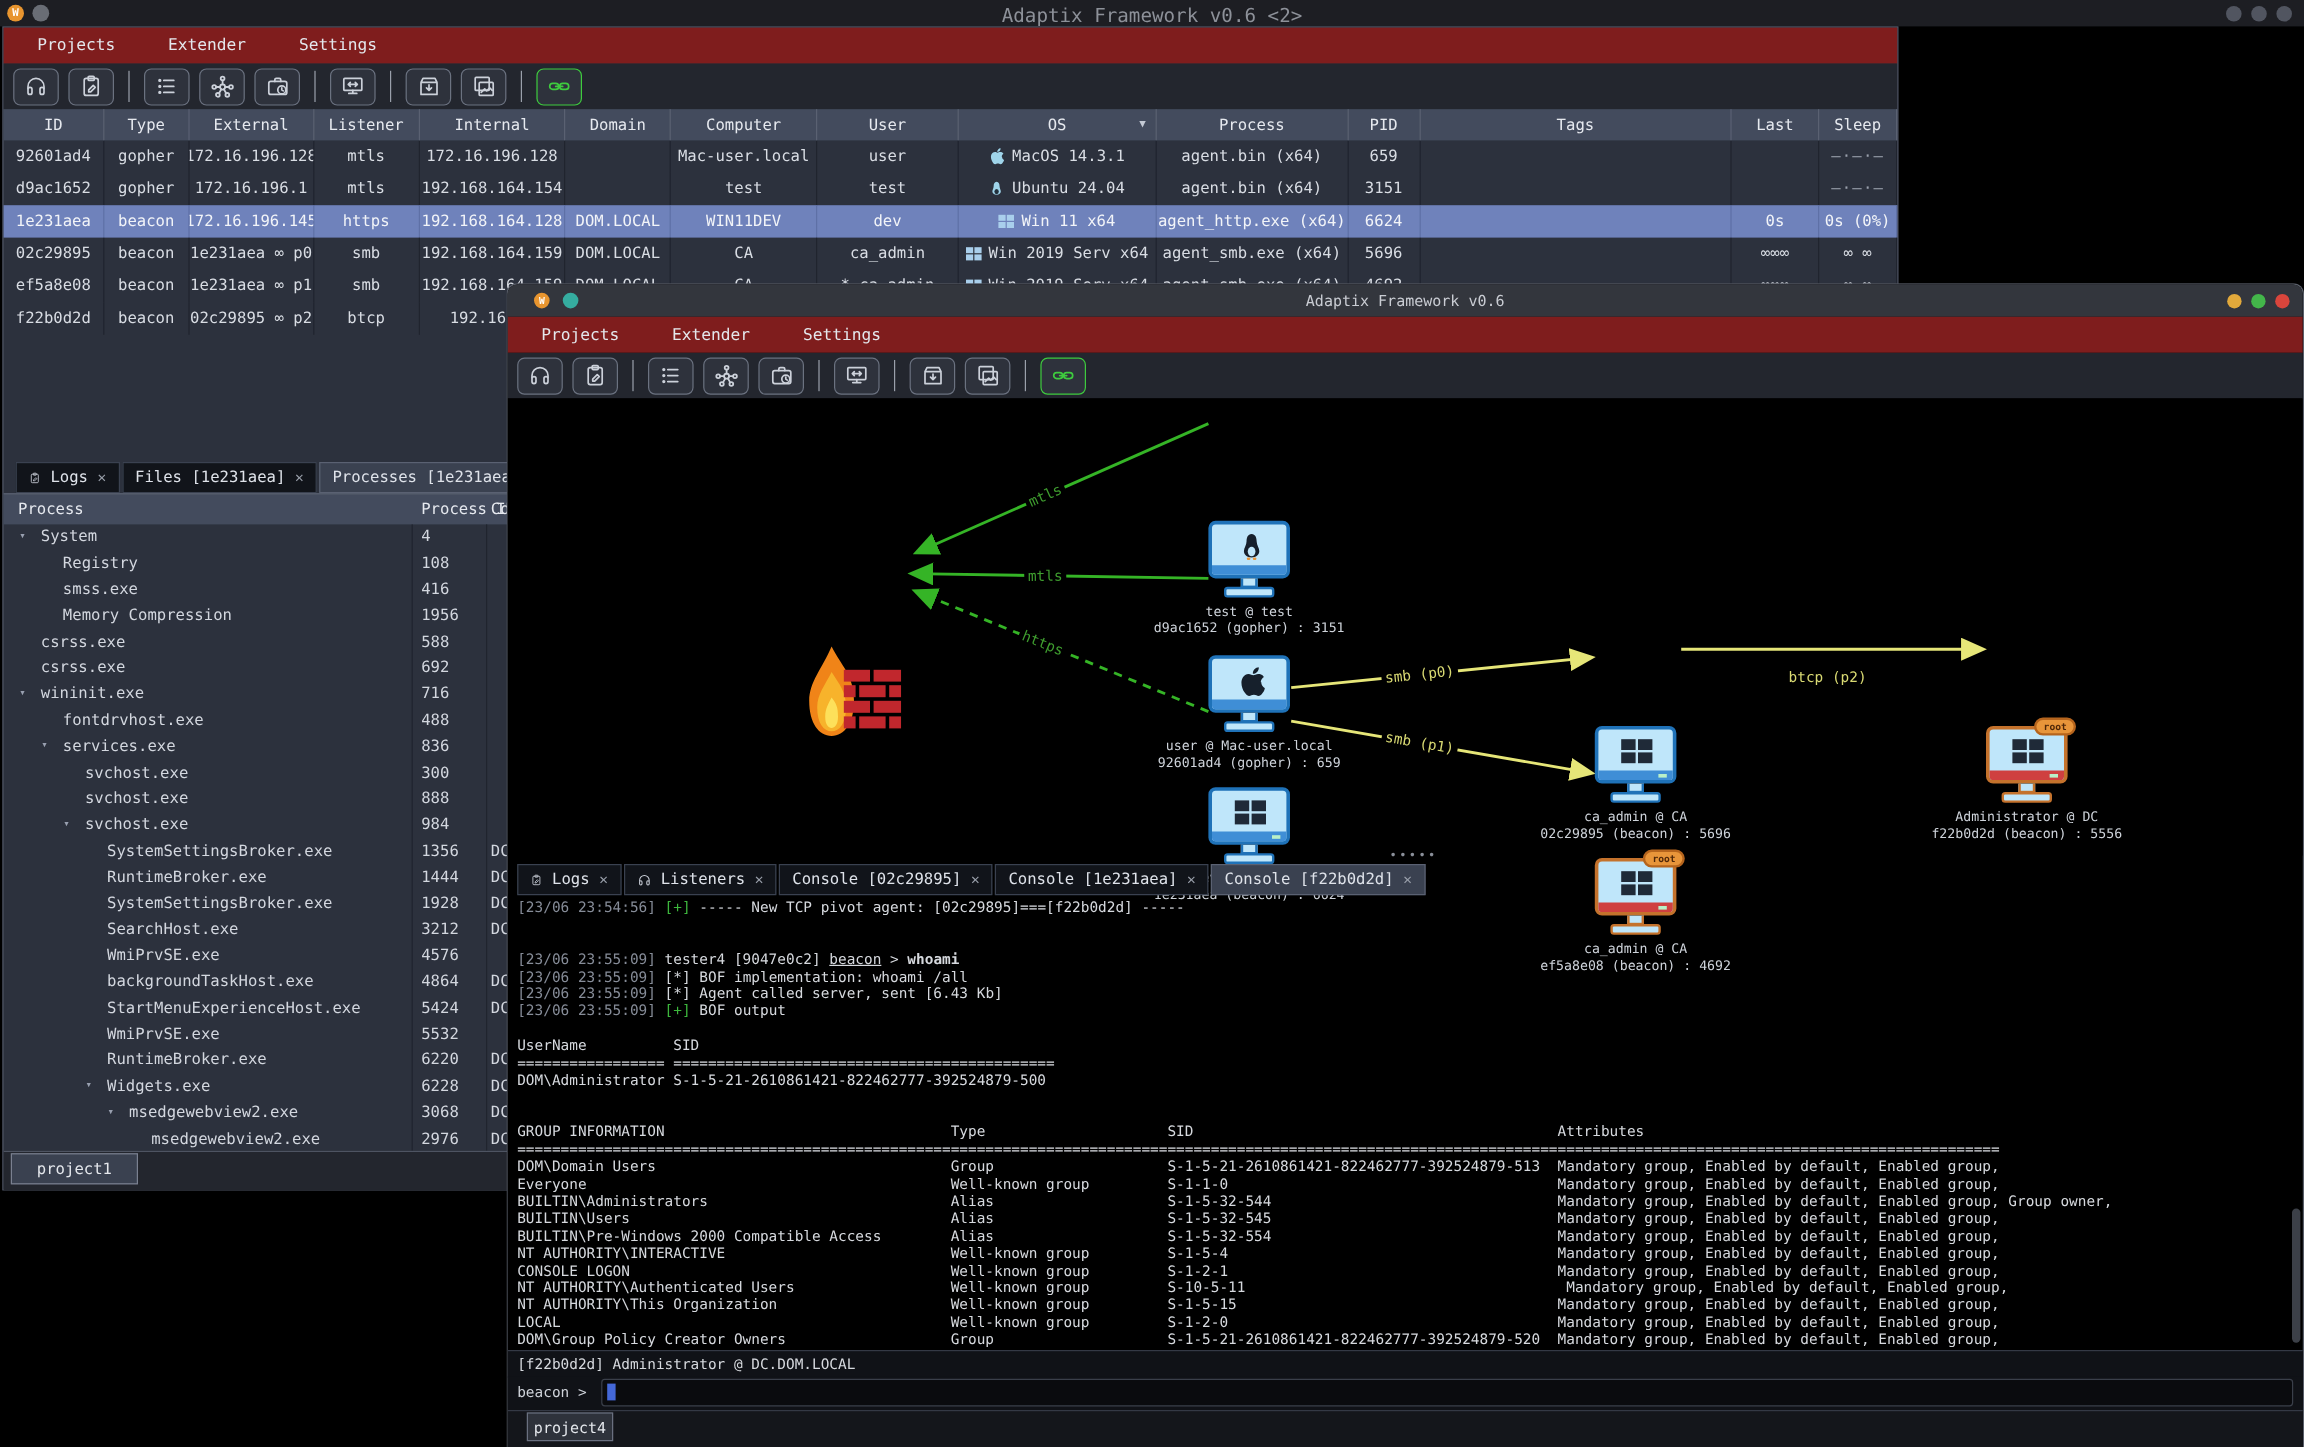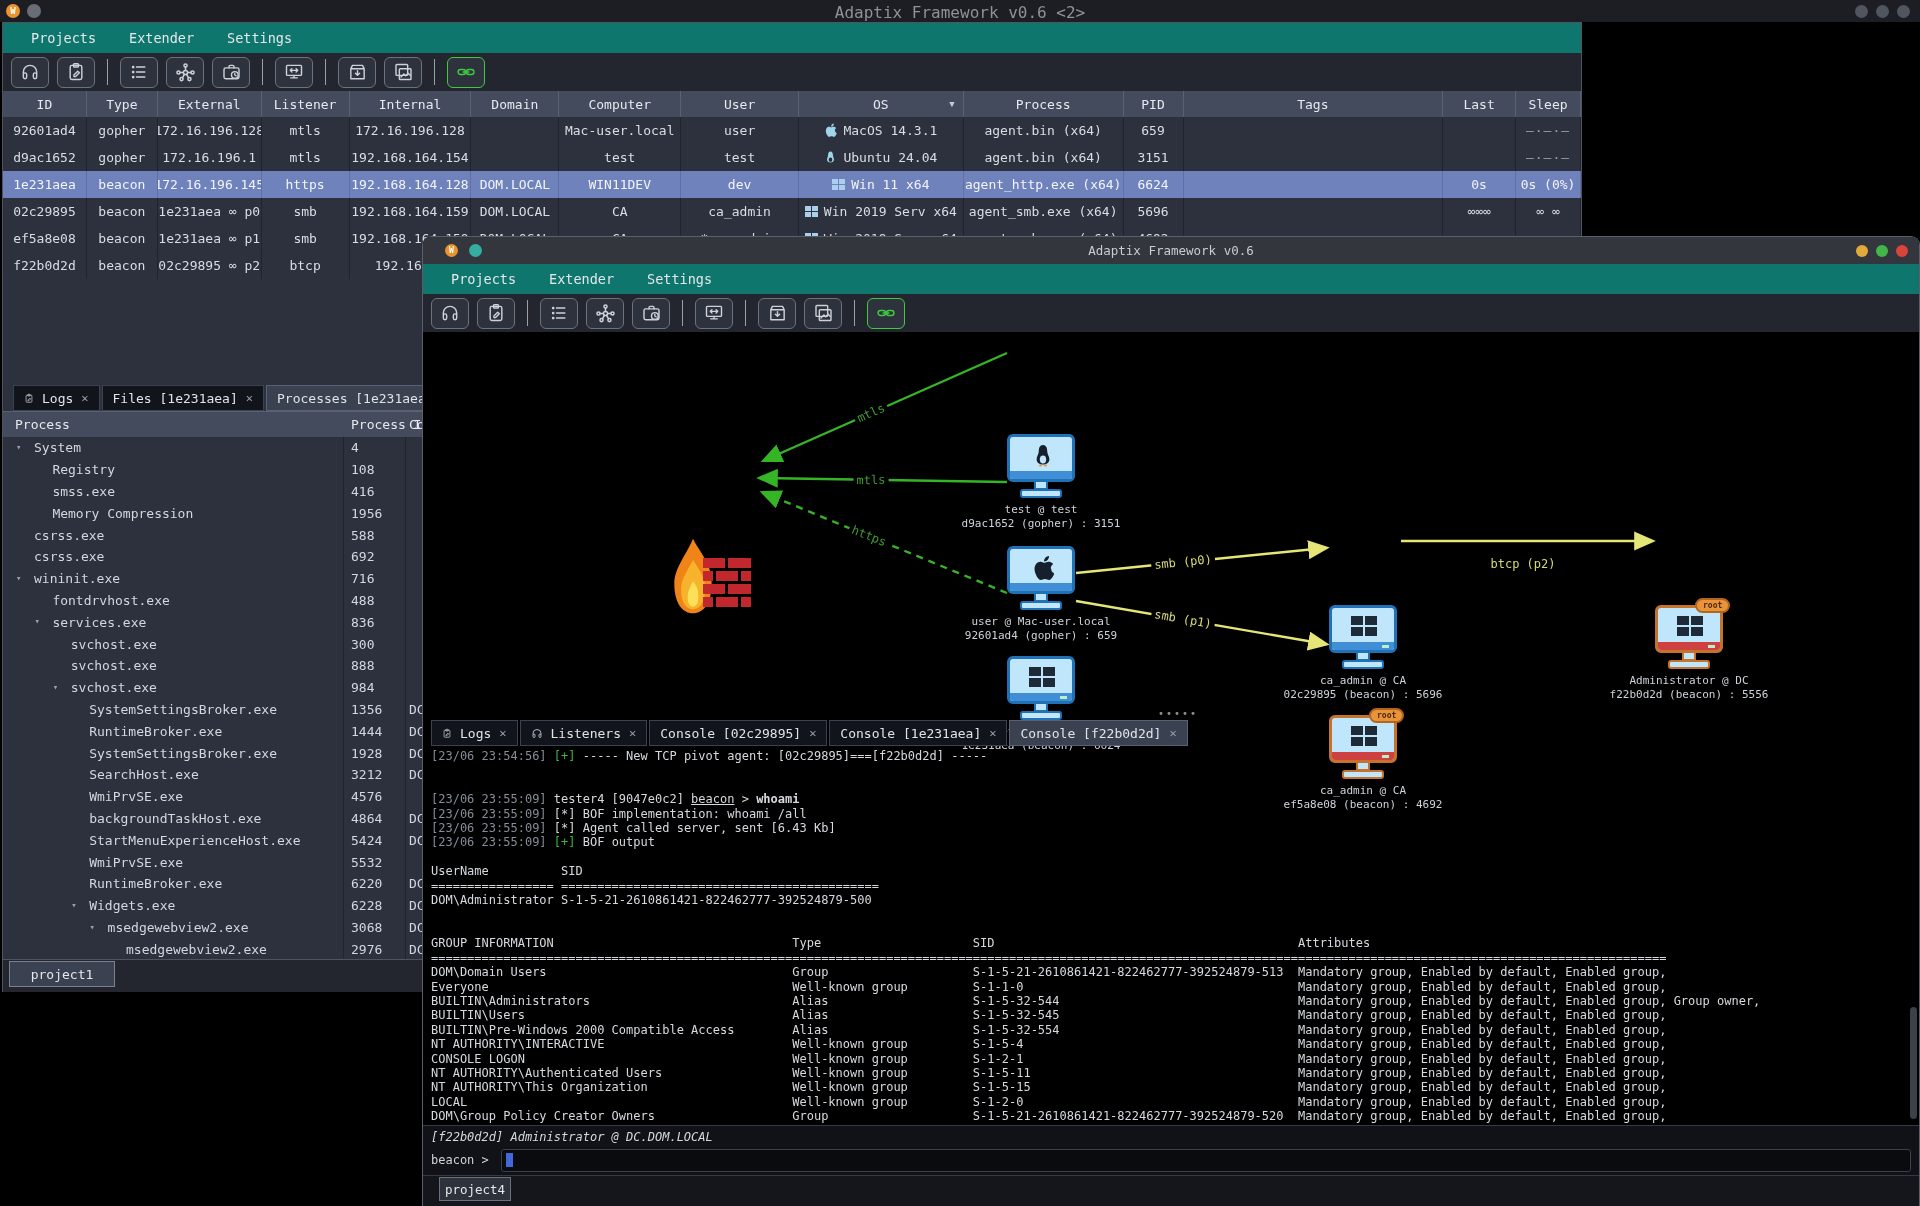--- a/index.html
+++ b/index.html
@@ -2,21 +2,21 @@
 <html><head>
 <meta charset="utf-8">
 <style>
   html,body{margin:0;padding:0;background:#000;width:1920px;height:1206px;overflow:hidden;
     font-family:"DejaVu Sans Mono",monospace;-webkit-font-smoothing:antialiased;}
   
   #topbar{position:absolute;left:0;top:0;width:1920px;height:22px;background:#1d1e23;}
   #topbar .title{position:absolute;left:0;right:0;top:3px;text-align:center;font-size:16px;color:#8d9199;}
   .circ{position:absolute;border-radius:50%;}
   
-  .menubar{position:absolute;left:0;right:0;background:#0f766e;display:flex;align-items:center;padding-left:28px;gap:33px;}
+  .menubar{position:absolute;left:0;right:0;background:#7f1d1d;display:flex;align-items:center;padding-left:28px;gap:44px;}
   .menubar span{font-size:13.5px;color:#e4e7ec;}
   .toolbar{position:absolute;left:0;right:0;background:#23262e;display:flex;align-items:center;padding-left:8px;gap:8px;}
   .tbtn{width:36px;height:29px;border:1px solid #6b7280;border-radius:6px;background:#2e323c;
     display:flex;align-items:center;justify-content:center;}
   .tbtn svg{stroke:#ccd1da;fill:none;stroke-width:1.7;stroke-linecap:round;stroke-linejoin:round;}
   .tbtn.green{border-color:#3ecb3e;}
   .tbtn.green svg{stroke:#3ecb3e;}
   .tsep{width:1px;height:26px;background:#9aa0ab;margin:0 4px;}
   
   #bgwin{position:absolute;left:2px;top:22px;width:1580px;height:970px;background:#2c313d;border:1px solid #4e5462;box-sizing:border-box;}
@@ -91,21 +91,21 @@
   #ctabs{left:8px;top:482px;height:26px;}
   
   #console{position:absolute;left:8px;top:512px;width:1478px;}
   .cl{font-size:12px;line-height:14.4px;color:#d6d9de;white-space:pre;}
   .cl .ts{color:#868c98;}
   .cl .ok{color:#3db73d;}
   .cl .st{color:#d6d9de;}
   .cl .u{text-decoration:underline;}
   .cl .b{font-weight:bold;}
   #cscroll{position:absolute;left:1487px;top:770px;width:7px;height:112px;background:#3c4048;border-radius:4px;}
-  #statusline{position:absolute;left:0;top:888px;width:1496px;height:22px;background:#101217;border-top:1px solid #343945;font-style:italic;}
+  #statusline{position:absolute;left:0;top:888px;width:1496px;height:22px;background:#101217;border-top:1px solid #343945;}
   #statusline div{margin:4px 0 0 8px;font-size:12px;color:#d6d9de;}
   #inputrow{position:absolute;left:0;top:910px;width:1496px;height:28px;background:#101217;}
   #inputrow .plabel{position:absolute;left:8px;top:6px;font-size:12px;color:#cfd3da;}
   #inputbox{position:absolute;left:78px;top:2px;width:1408px;height:21px;background:#0a0b0e;border:1px solid #3a3f4a;border-radius:3px;}
   #cursor{position:absolute;left:4px;top:3px;width:7px;height:14px;background:#4468d8;}
   #fgbottom{position:absolute;left:0;top:938px;width:1496px;height:32px;background:#14161b;border-top:1px solid #343945;}
   #projtab4{position:absolute;left:16px;top:1px;width:72px;height:24px;background:#2e323b;border:1px solid #6a7080;
     color:#e4e7ec;font-size:12.5px;display:flex;align-items:center;justify-content:center;box-sizing:border-box;}
 </style>
 </head>
@@ -784,21 +784,21 @@
       <div class="cl">&nbsp;</div>
       <div class="cl">GROUP INFORMATION                                 Type                     SID                                          Attributes</div>
       <div class="cl">===========================================================================================================================================================================</div>
       <div class="cl">DOM\Domain Users                                  Group                    S-1-5-21-2610861421-822462777-392524879-513  Mandatory group, Enabled by default, Enabled group,</div>
       <div class="cl">Everyone                                          Well-known group         S-1-1-0                                      Mandatory group, Enabled by default, Enabled group,</div>
       <div class="cl">BUILTIN\Administrators                            Alias                    S-1-5-32-544                                 Mandatory group, Enabled by default, Enabled group, Group owner,</div>
       <div class="cl">BUILTIN\Users                                     Alias                    S-1-5-32-545                                 Mandatory group, Enabled by default, Enabled group,</div>
       <div class="cl">BUILTIN\Pre-Windows 2000 Compatible Access        Alias                    S-1-5-32-554                                 Mandatory group, Enabled by default, Enabled group,</div>
       <div class="cl">NT AUTHORITY\INTERACTIVE                          Well-known group         S-1-5-4                                      Mandatory group, Enabled by default, Enabled group,</div>
       <div class="cl">CONSOLE LOGON                                     Well-known group         S-1-2-1                                      Mandatory group, Enabled by default, Enabled group,</div>
-      <div class="cl">NT AUTHORITY\Authenticated Users                  Well-known group         S-1-5-11                                     Mandatory group, Enabled by default, Enabled group,</div>
+      <div class="cl">NT AUTHORITY\Authenticated Users                  Well-known group         S-10-5-11                                     Mandatory group, Enabled by default, Enabled group,</div>
       <div class="cl">NT AUTHORITY\This Organization                    Well-known group         S-1-5-15                                     Mandatory group, Enabled by default, Enabled group,</div>
       <div class="cl">LOCAL                                             Well-known group         S-1-2-0                                      Mandatory group, Enabled by default, Enabled group,</div>
       <div class="cl">DOM\Group Policy Creator Owners                   Group                    S-1-5-21-2610861421-822462777-392524879-520  Mandatory group, Enabled by default, Enabled group,</div>
     </div>
   <div id="cscroll"></div>
   <div id="statusline">
     <div>[f22b0d2d] Administrator @ DC.DOM.LOCAL</div>
   </div>
   <div id="inputrow">
     <div class="plabel">beacon &gt;</div>

